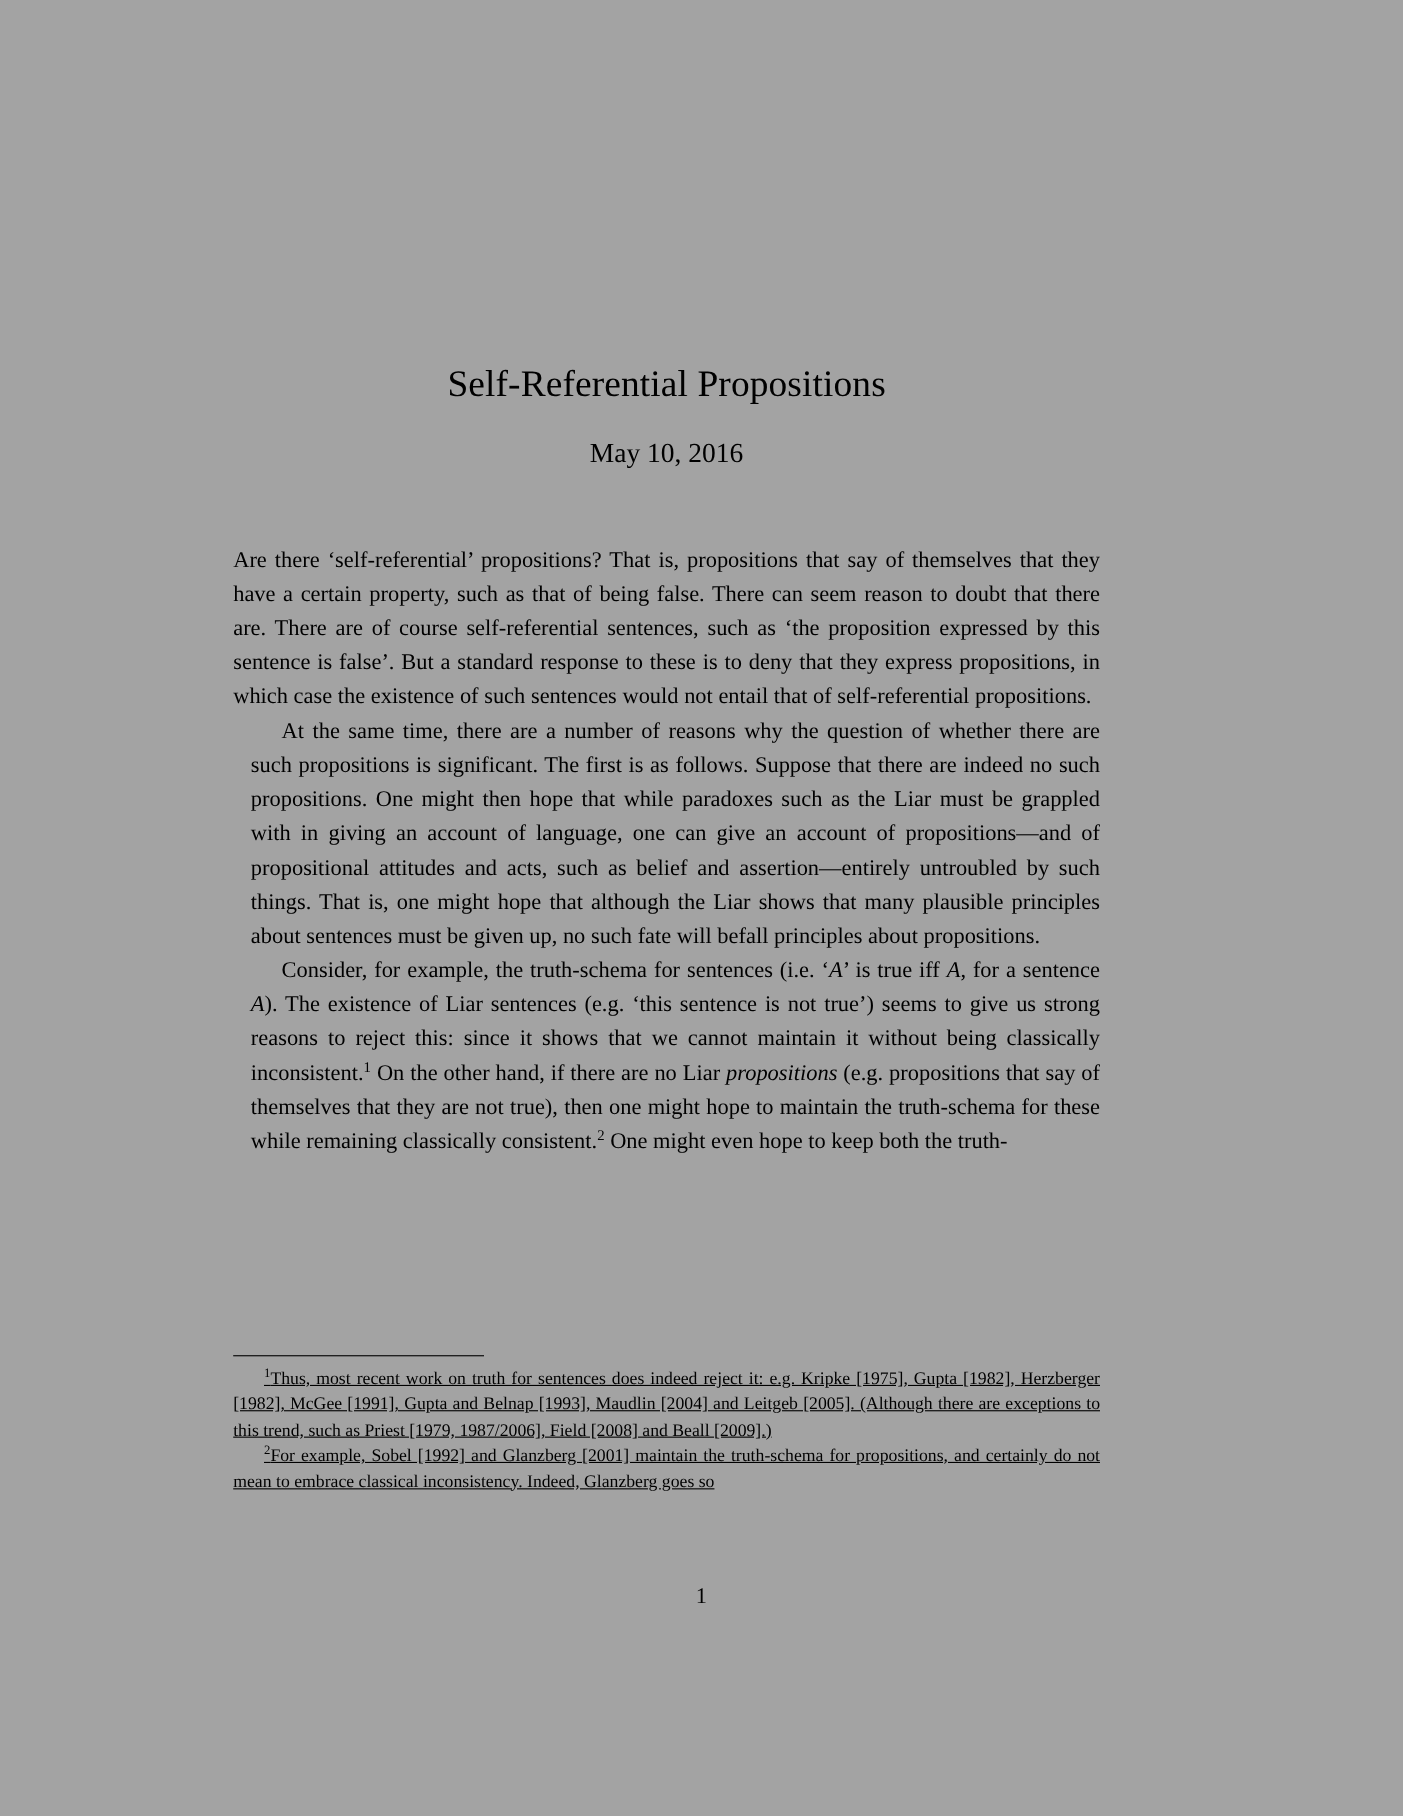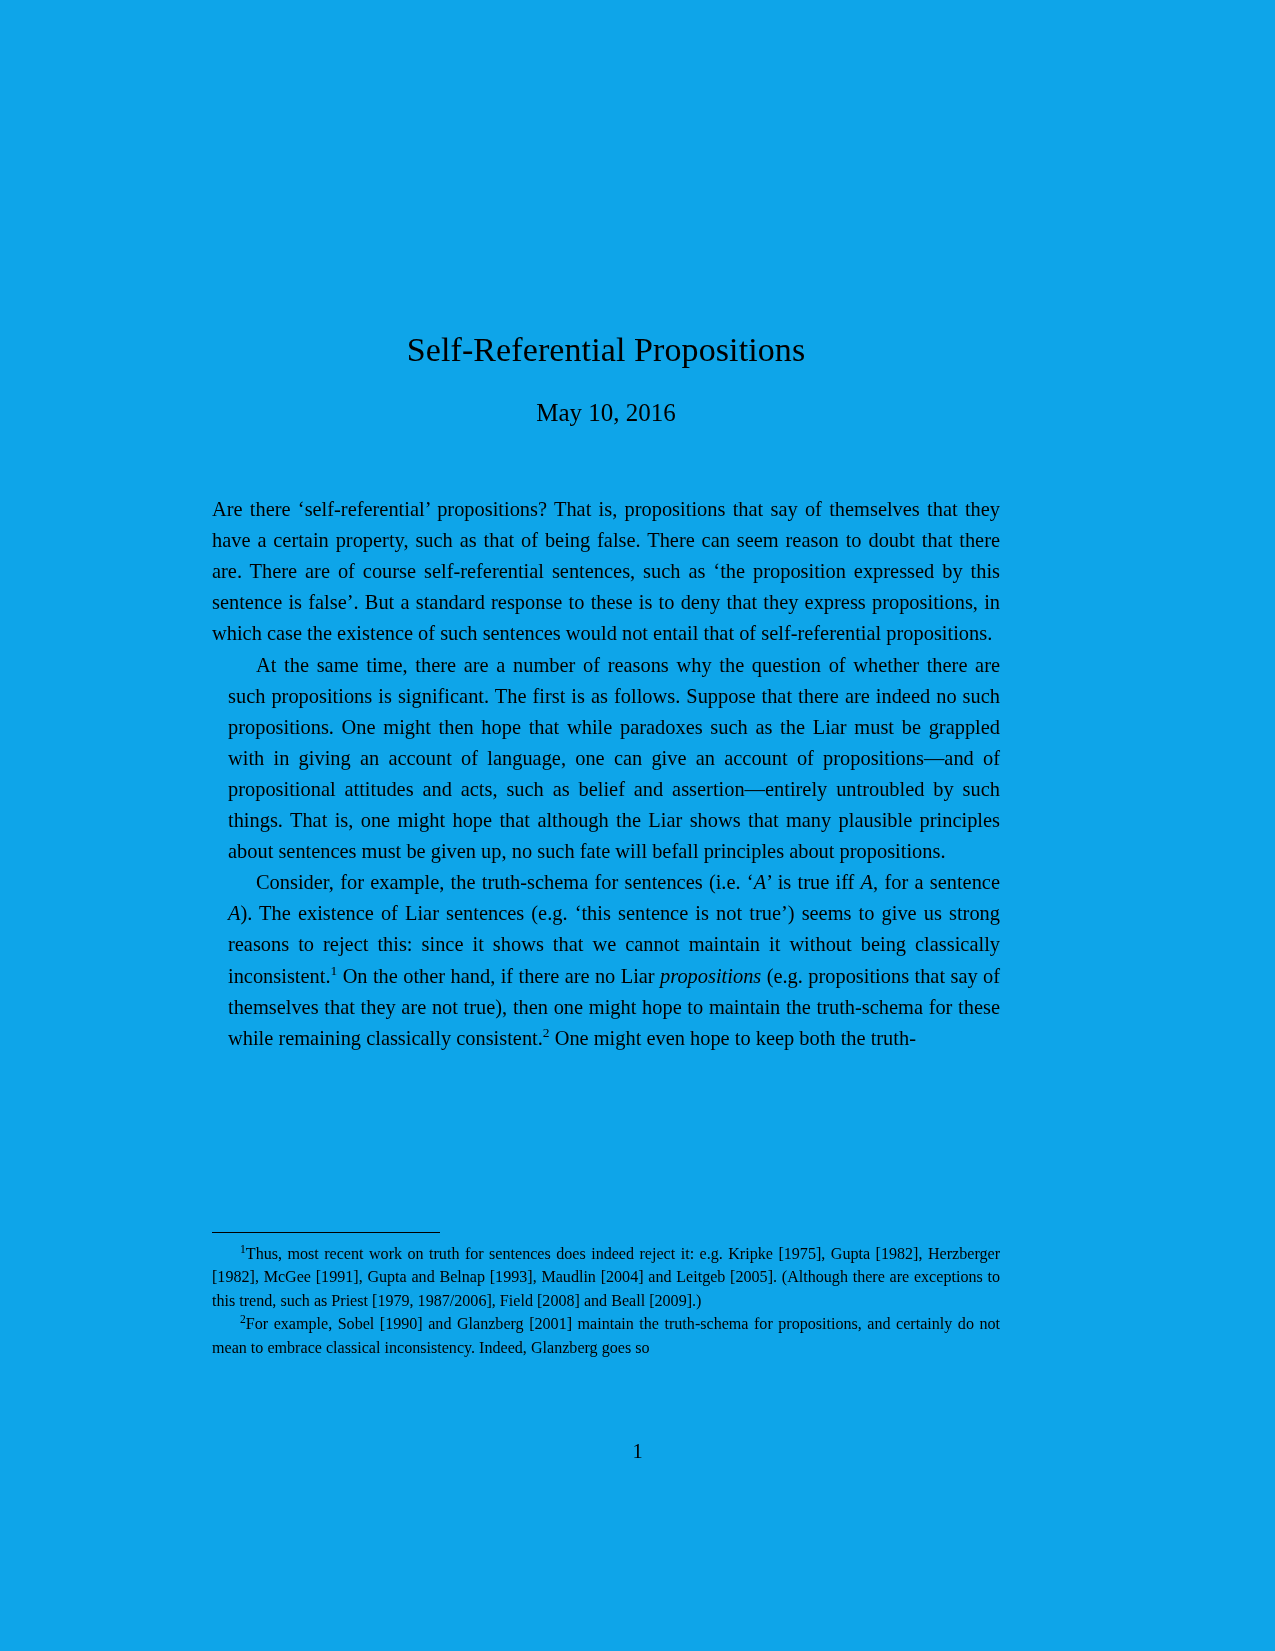--- a/index.html
+++ b/index.html
@@ -9,21 +9,21 @@
   }
   body {
     font-family: "Liberation Serif", "DejaVu Serif", serif;
     color: #000000;
   }
   .page {
     position: relative;
     width: 1275px;
     height: 1651px;
     margin: 0 auto;
-    background: #0ea5e9;
+    background: #a3a3a3;
     box-sizing: border-box;
     overflow: hidden;
   }
   .content {
     position: absolute;
     left: 212px;
     top: 0;
     width: 788px;
   }
   
@@ -72,20 +72,21 @@
     font-size: 0.66em;
     vertical-align: super;
     line-height: 0;
   }
   
   .footnote-area {
     position: absolute;
     left: 212px;
     top: 1232px;
     width: 788px;
+    text-decoration: underline;
   }
   .footnote-rule {
     width: 228px;
     height: 0;
     border: none;
     border-top: 1.1px solid #000;
     margin: 0 0 9px 0;
   }
   .footnotes {
     font-size: 16.1px;
@@ -132,19 +133,19 @@
       <p><span>Consider, for example, the truth-schema for sentences (i.e. ‘</span><span class="it">A</span><span>’ is true iff </span><span class="it">A</span><span>, for a sentence </span><span class="it">A</span><span>). The existence of Liar sentences (e.g. ‘this sentence is not true’) seems to give us strong reasons to reject this: since it shows that we cannot maintain it without being classically inconsistent.</span><sup class="fn">1</sup><span> On the other hand, if there are no Liar </span><span class="it">propositions</span><span> (e.g. propositions that say of themselves that they are not true), then one might hope to maintain the truth-schema for these while remaining classically consistent.</span><sup class="fn">2</sup><span> One might even hope to keep both the truth-</span></p>
 
     </div>
 
   </div>
 
   <div class="footnote-area">
     <hr class="footnote-rule">
     <div class="footnotes">
       <p><sup>1</sup><span>Thus, most recent work on truth for sentences does indeed reject it: e.g. Kripke [1975], Gupta [1982], Herzberger [1982], McGee [1991], Gupta and Belnap [1993], Maudlin [2004] and Leitgeb [2005]. (Although there are exceptions to this trend, such as Priest [1979, 1987/2006], Field [2008] and Beall [2009].)</span></p>
-      <p><sup>2</sup><span>For example, Sobel [1990] and Glanzberg [2001] maintain the truth-schema for propositions, and certainly do not mean to embrace classical inconsistency. Indeed, Glanzberg goes so</span></p>
+      <p><sup>2</sup><span>For example, Sobel [1992] and Glanzberg [2001] maintain the truth-schema for propositions, and certainly do not mean to embrace classical inconsistency. Indeed, Glanzberg goes so</span></p>
     </div>
   </div>
 
   <div class="page-number">1</div>
 
 </div>
 
 </body></html>

